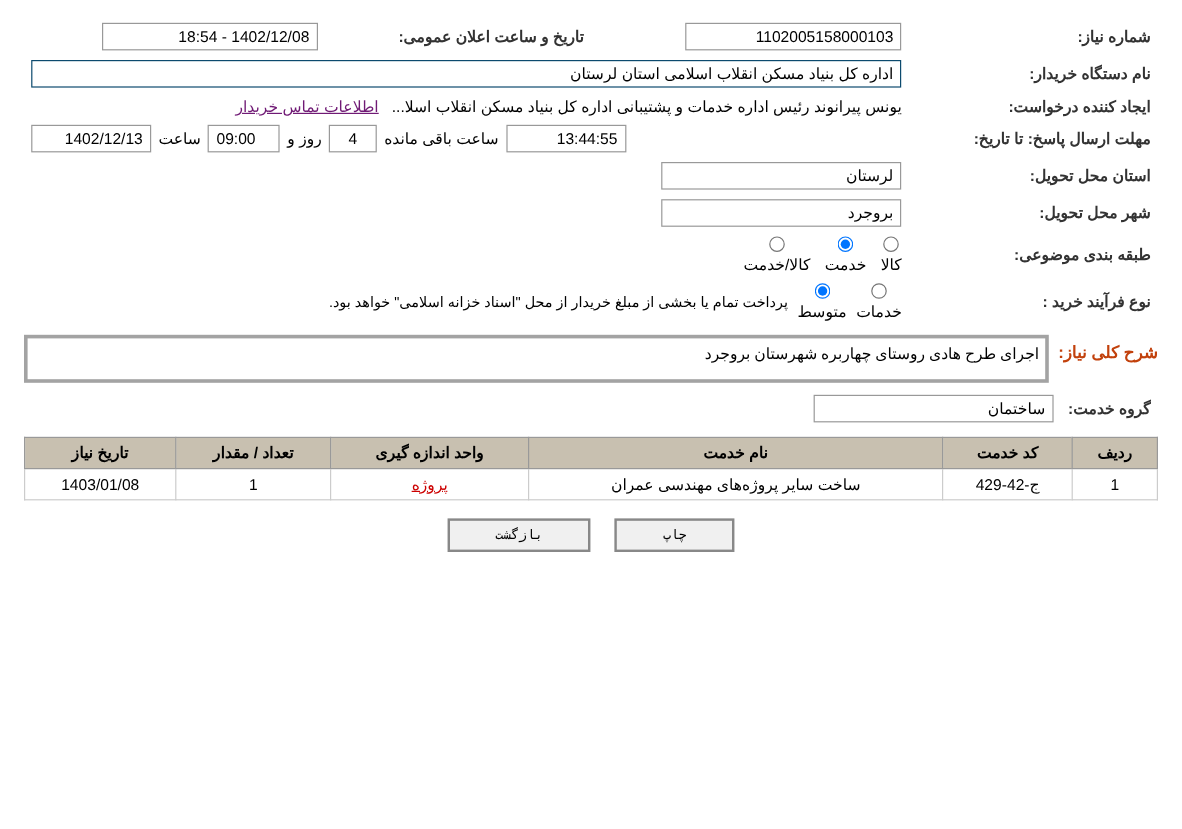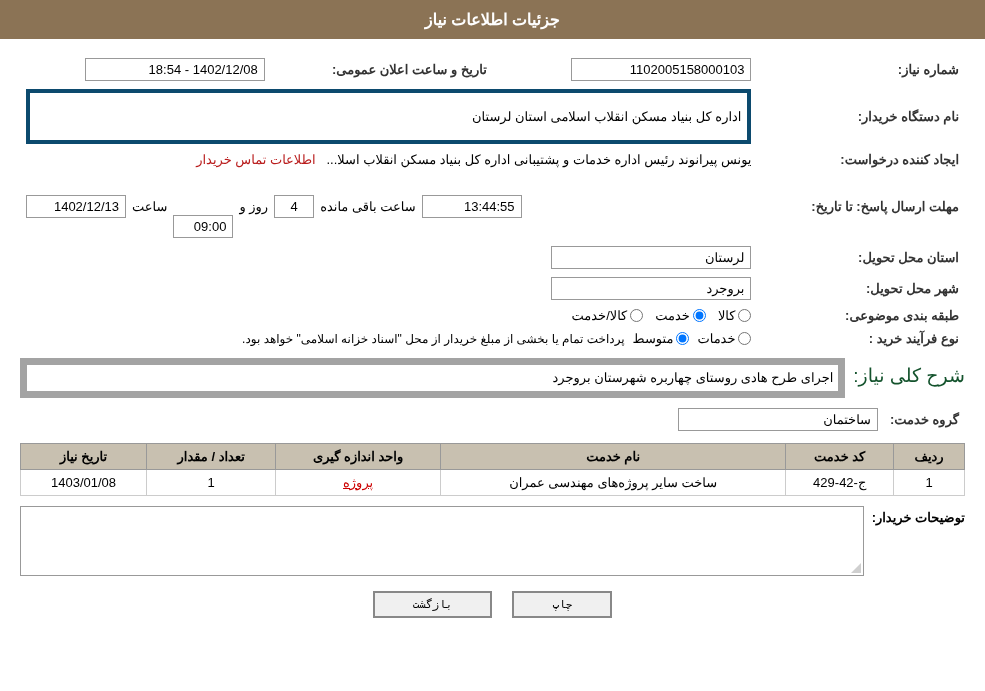--- a/index.html
+++ b/index.html
@@ -46,55 +46,57 @@
     }
     .input-box {
       border: 1px solid #999;
       background: #fff;
       padding: 3px 6px;
       display: inline-block;
       min-width: 180px;
       text-align: right;
     }
     .input-box-wide {
-      border: 4px solid #0c4a6e;
-      background: #fff;
-      padding: 16px 6px;
+      border: 1px solid #0c4a6e;
+      background: #fff;
+      padding: 3px 6px;
       width: 100%;
       text-align: right;
     }
     .link-text {
-      color: #b91c1c;
+      color: #701a75;
+      text-decoration: underline;
       cursor: pointer;
     }
     .section-title {
       background: #e8e0d0;
       border-top: 2px solid #b0a080;
       border-bottom: 2px solid #b0a080;
       padding: 6px 12px;
-      font-size: 19px;
-      font-weight: normal;
-      color: #14532d;
+      font-size: 14px;
+      font-weight: bold;
+      color: #c2410c;
       margin: 10px 0 8px 0;
     }
     .row-flex {
       display: flex;
       align-items: center;
       justify-content: flex-end;
       gap: 6px;
     }
     .radio-group {
       display: flex;
       gap: 12px;
       align-items: center;
     }
     .radio-item {
       display: flex;
       align-items: center;
       gap: 3px;
+      flex-direction: column;
     }
     .services-table {
       width: 100%;
       border-collapse: collapse;
       margin-top: 8px;
     }
     .services-table th {
       background: #c8c0b0;
       border: 1px solid #999;
       padding: 5px 8px;
@@ -141,23 +143,20 @@
       padding: 4px;
       background: #fff;
       text-align: right;
     }
   </style>
 </head>
 <body>
 
 <div class="page-wrapper">
 
-  <div class="header-bar">
-    <span>جزئیات اطلاعات نیاز</span>
-  </div>
 
   <div class="content">
 
     <table class="info-table">
 
       <tbody>
           <tr>
         <td class="label-cell">شماره نیاز:</td>
         <td class="value-cell">
           <div class="input-box">1102005158000103</div>
@@ -185,21 +184,21 @@
       </tr>
 
       <tr>
         <td class="label-cell">مهلت ارسال پاسخ: تا تاریخ:</td>
         <td class="value-cell" colspan="3">
           <div class="row-flex" style="justify-content: flex-end;">
             <div class="input-box" style="min-width:100px;">13:44:55</div>
             <span>ساعت باقی مانده</span>
             <div class="input-box" style="min-width:40px; text-align:center;">4</div>
             <span>روز و</span>
-            <div class="input-box" style="min-width:60px; text-align:right;margin-top:40px;">09:00</div>
+            <div class="input-box" style="min-width:60px; text-align:left;">09:00</div>
             <span>ساعت</span>
             <div class="input-box" style="min-width:100px; text-align:right;">1402/12/13</div>
           </div>
         </td>
       </tr>
 
       <tr>
         <td class="label-cell">استان محل تحویل:</td>
         <td class="value-cell" colspan="3">
           <div class="input-box" style="min-width:200px;">لرستان</div>
@@ -247,21 +246,21 @@
             </div>
             <span style="color:#000000; font-size:12px;">پرداخت تمام یا بخشی از مبلغ خریدار از محل "اسناد خزانه اسلامی" خواهد بود.</span>
           </div>
         </td>
       </tr>
     </tbody>
       </table>
 
     <div style="display: flex; align-items: flex-start; gap: 8px; margin: 6px 0;">
       <div class="section-title" style="background: transparent; border: none; margin: 0; padding: 6px 0; white-space: nowrap;">شرح کلی نیاز:</div>
-      <div style="flex:1; border: 7px solid #a3a3a3; padding: 5px; min-height: 40px; background: #fff; text-align: right;">اجرای طرح هادی روستای  چهاربره  شهرستان بروجرد</div>
+      <div style="flex:1; border: 3px solid #a3a3a3; padding: 5px; min-height: 40px; background: #fff; text-align: right; font-family: Liberation Serif, serif;">اجرای طرح هادی روستای  چهاربره  شهرستان بروجرد</div>
     </div>
 
 
     <table class="info-table" style="margin-bottom: 6px;">
       <tbody>
           <tr>
         <td class="label-cell" style="width: 80px;">گروه خدمت:</td>
         <td class="value-cell">
           <div class="input-box" style="min-width:200px;">ساختمان</div>
         </td>
@@ -285,30 +284,20 @@
           <td>1</td>
           <td>ج-42-429</td>
           <td>ساخت سایر پروژه‌های مهندسی عمران</td>
           <td class="link-td">پروژه</td>
           <td>1</td>
           <td>1403/01/08</td>
         </tr>
       </tbody>
     </table>
 
-    <div style="display: flex; align-items: flex-start; gap: 8px; margin-top: 10px;">
-      <div style="font-weight: bold; white-space: nowrap; padding-top: 4px;">توضیحات خریدار:</div>
-      <div style="flex:1;">
-        <div class="description-area">
-          <span></span>
-          
-          <div style="position:absolute; bottom:2px; right:2px; width:0; height:0; border-style:solid; border-width:0 0 10px 10px; border-color:transparent transparent #888 transparent; opacity:0.4;"></div>
-        </div>
-      </div>
-    </div>
 
     <div class="button-row">
       <button class="btn btn-print">چاپ</button>
       <button class="btn btn-back">بازگشت</button>
     </div>
 
   </div>
 </div>
 
 </body></html>

